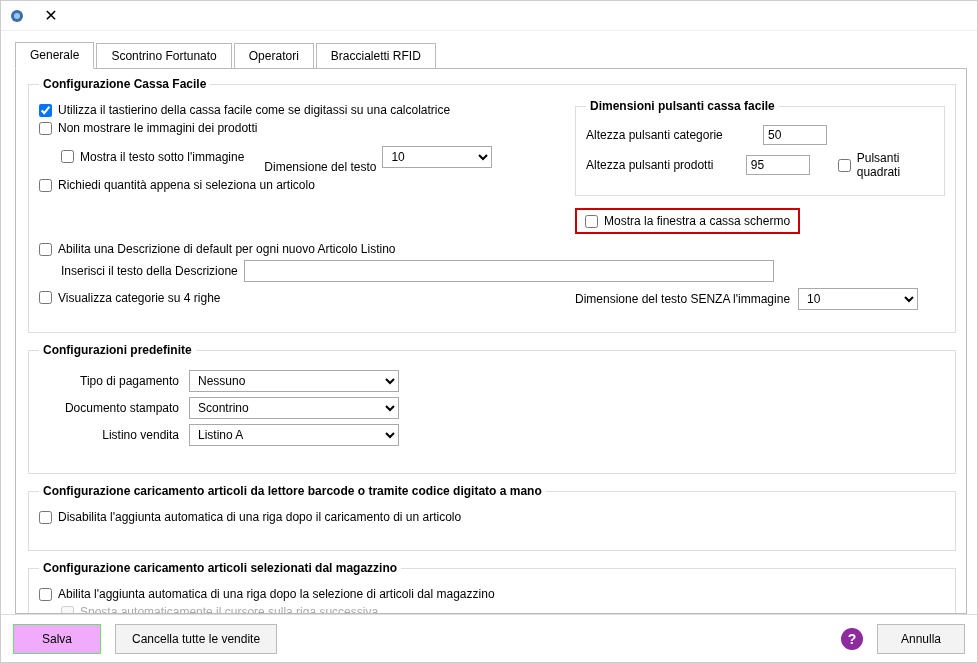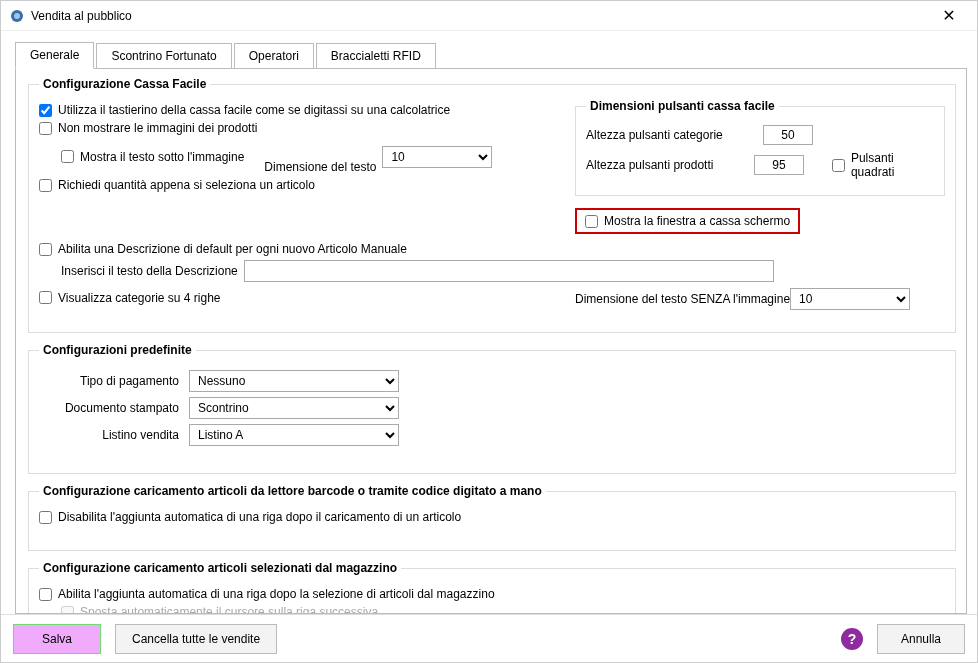--- a/index.html
+++ b/index.html
@@ -86,21 +86,21 @@
   .indent { margin-left: 22px; }
   label.inline { white-space: nowrap; margin-top: 21px; }
   select.small, input.num {
     font-family: inherit;
     font-size: 12px;
     padding: 2px 4px;
     border: 1px solid #aaa;
     background:#fff;
   }
   select.small { height: 22px; }
-  input.num { width: 50px; text-align: center; height: 20px; }
+  input.num { width: 64px; text-align: left; height: 20px; }
   input.textfield {
     flex:1; border:1px solid #aaa; height:22px; padding:2px 4px; font-family:inherit;
   }
   .twocol { display:flex; gap:20px; }
   .colL { flex:1; }
   .colR { width: 370px; }
   fieldset.inner { border:1px solid #ddd; margin:0 0 8px 0; padding:6px 10px 10px 10px; }
   .dimrow { display:flex; align-items:center; gap:22px; justify-content:flex-start; margin:6px 0; }
   .dimrow .lbl { width:155px; text-align:left; }
   .redbox {
@@ -154,21 +154,20 @@
 
 <div class="window">
 
   <div class="titlebar">
     <span class="icon">
       <svg width="14" height="14" viewBox="0 0 14 14">
         <circle cx="7" cy="7" r="6" fill="#3b6ea5"></circle>
         <circle cx="7" cy="7" r="3" fill="#9cc7ec"></circle>
       </svg>
     </span>
-    <span class="title">Vendita al pubblico</span>
     <span class="close">✕</span>
   </div>
 
   <div class="content">
 
     <div class="tabbar">
       <div class="tab active"><span>Generale</span></div>
       <div class="tab"><span>Scontrino Fortunato</span></div>
       <div class="tab"><span>Operatori</span></div>
       <div class="tab"><span>Braccialetti RFID</span></div>
@@ -233,36 +232,36 @@
                 <input type="checkbox" style="">
                 <span>Mostra la finestra a cassa schermo</span>
               </label>
             </div>
           </div>
         </div>
 
         <div class="row" style="margin-top:8px">
           <label class="chk">
             <input type="checkbox" style="">
-            <span>Abilita una Descrizione di default per ogni nuovo Articolo Manuale</span>
+            <span>Abilita una Descrizione di default per ogni nuovo Articolo Listino</span>
           </label>
         </div>
         <div class="row indent" style="align-items:center">
           <span>Inserisci il testo della Descrizione</span>
           <input class="textfield" style="max-width: 530px;" value="">
         </div>
 
         <div class="twocol" style="margin-top:6px; align-items:center">
           <div class="colL">
             <label class="chk">
               <input type="checkbox" style="">
               <span>Visualizza categorie su 4 righe</span>
             </label>
           </div>
-          <div class="colR" style="display:flex; align-items:center; gap:0; justify-content:flex-start">
+          <div class="colR" style="display:flex; align-items:center; gap:8px; justify-content:flex-start">
             <span class="lbl2">Dimensione del testo SENZA l'immagine</span>
             <select class="small" style="width:120px">
               <option>10</option>
             </select>
           </div>
         </div>
       </fieldset>
 
       <fieldset>
         <legend>Configurazioni predefinite</legend>

